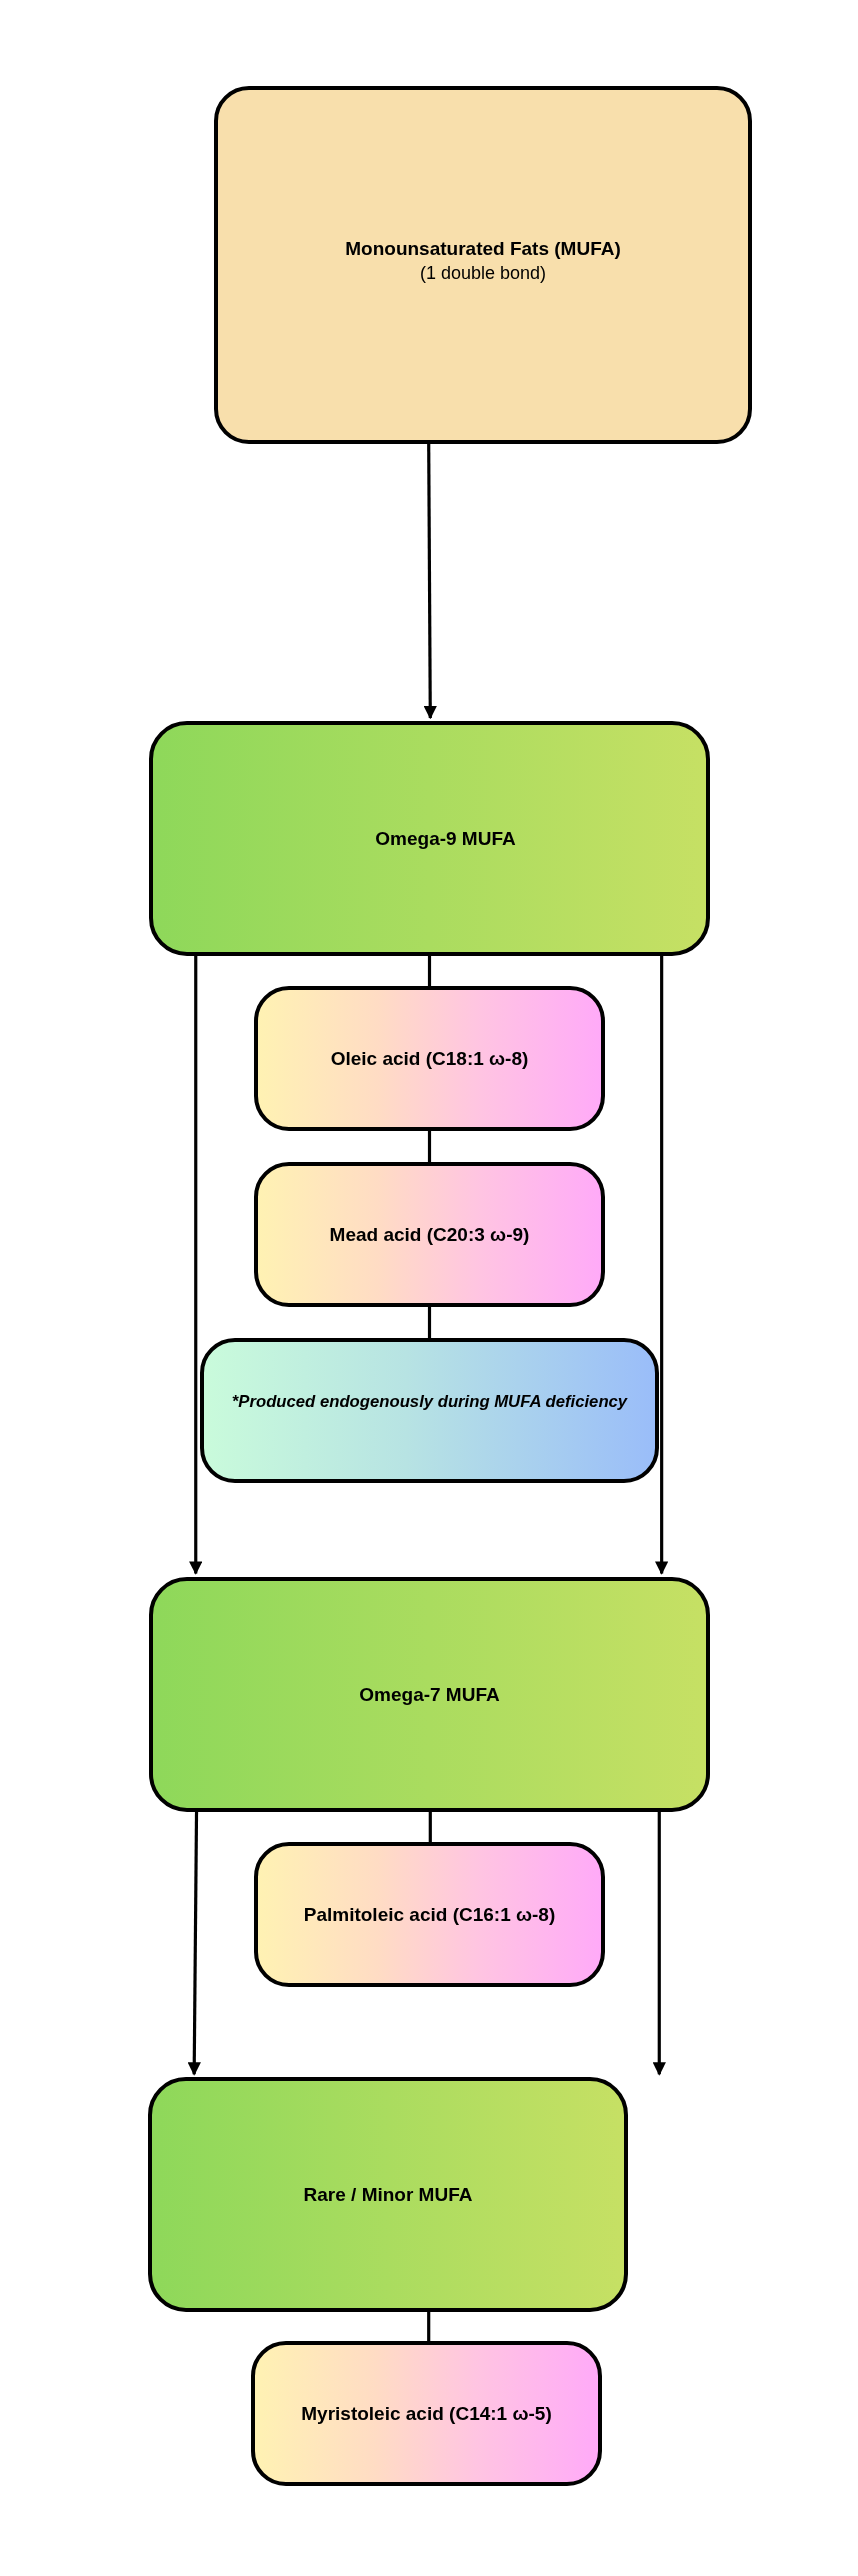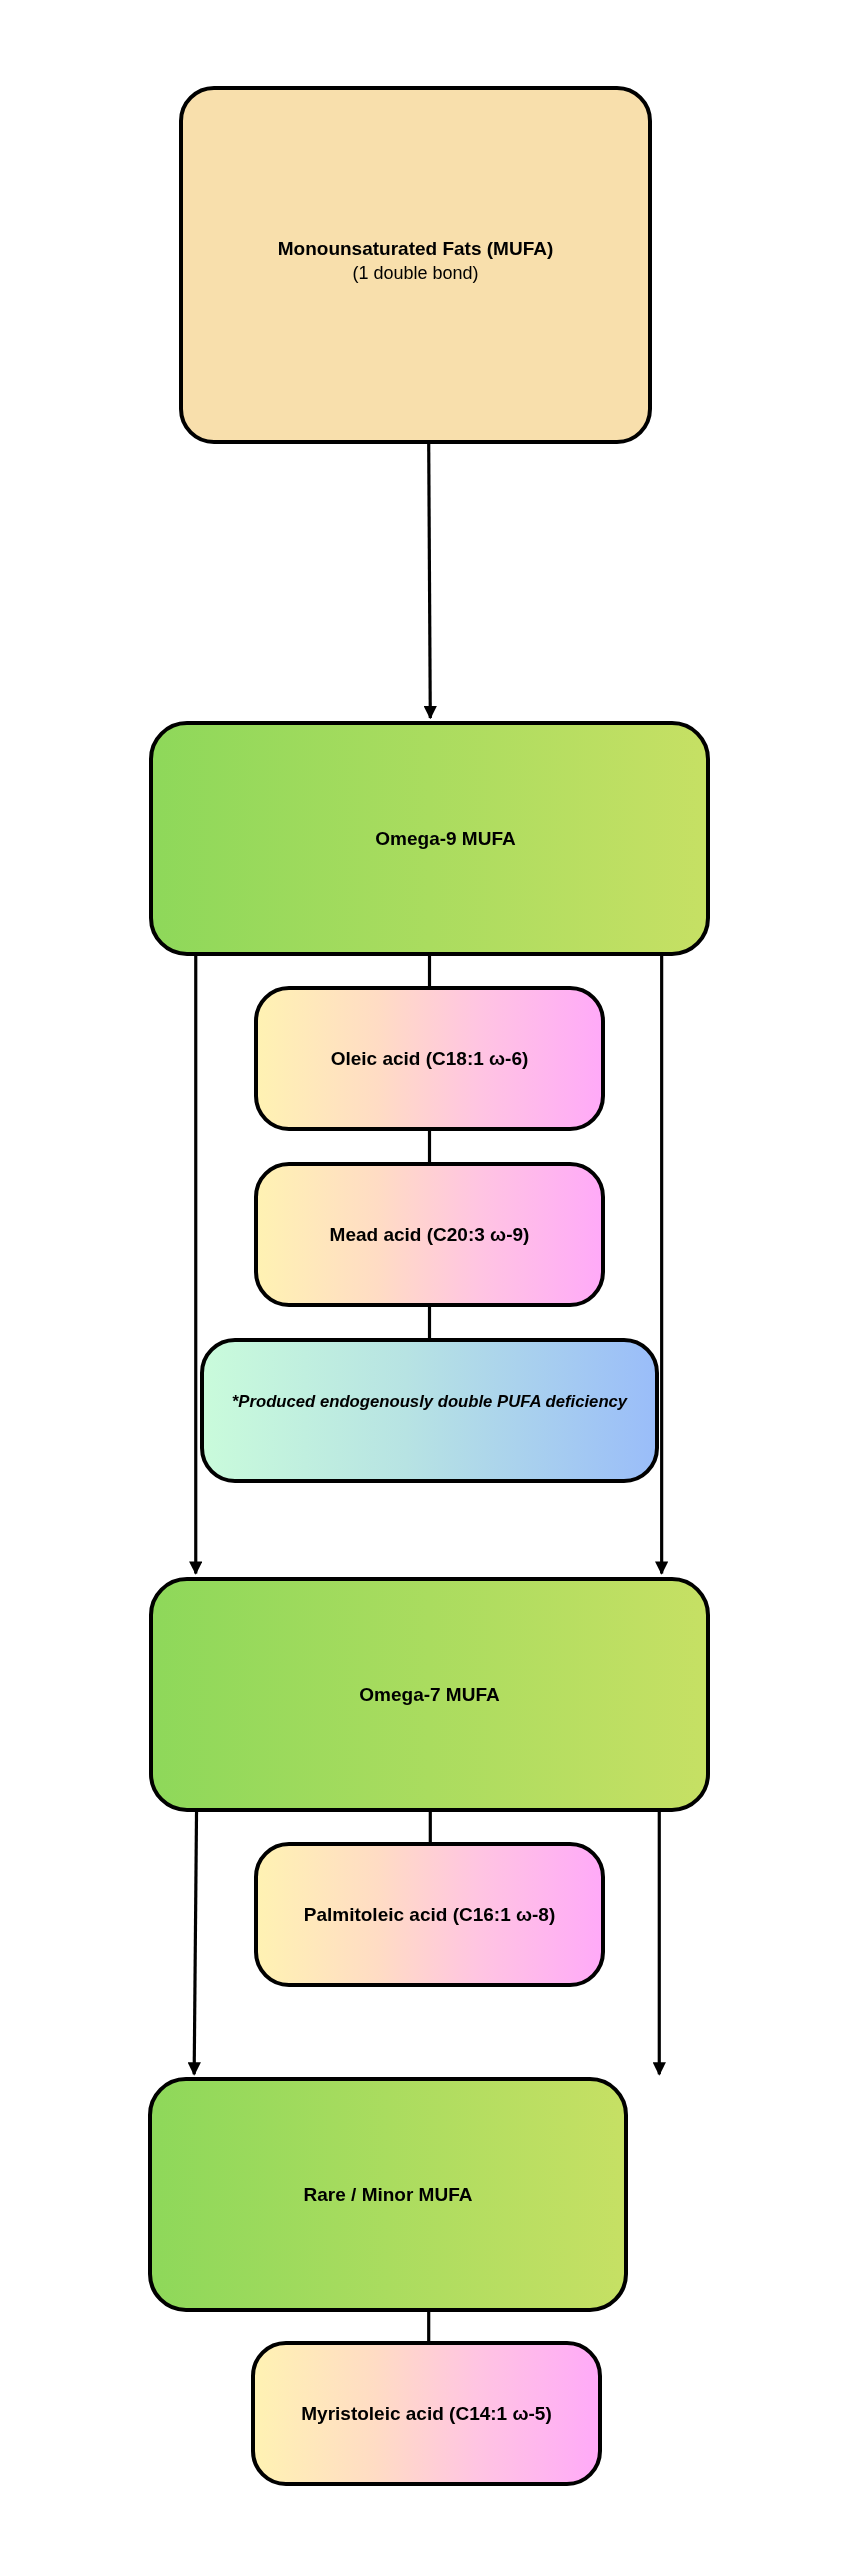--- a/index.html
+++ b/index.html
@@ -37,23 +37,23 @@
       font-weight: 700;
       font-size: 19px;
       line-height: 24px;
     }
     .node .subtitle {
       font-weight: 400;
       font-size: 18px;
       line-height: 24px;
     }
     .root {
-      left: 179px;
+      left: 214px;
       top: 86px;
-      width: 473px;
+      width: 538px;
       height: 358px;
       border-radius: 35px;
       background: #F8DFAC;
     }
     .category {
       left: 149px;
       width: 561px;
       height: 235px;
       border-radius: 38px;
       background: linear-gradient(to right, #8ED85A 0%, #C6E064 100%);
@@ -121,29 +121,29 @@
 <div class="node root">
   <div class="title">Monounsaturated Fats (MUFA)</div>
   <div class="subtitle">(1 double bond)</div>
 </div>
 
 <div class="node category cat-omega9">
   <div class="title">Omega-9 MUFA</div>
 </div>
 
 <div class="node acid oleic">
-  <div class="title">Oleic acid (C18:1 ω-6)</div>
+  <div class="title">Oleic acid (C18:1 ω-8)</div>
 </div>
 
 <div class="node acid mead">
   <div class="title">Mead acid (C20:3 ω-9)</div>
 </div>
 
 <div class="node note">
-  <div class="note-text">*Produced endogenously double PUFA deficiency</div>
+  <div class="note-text">*Produced endogenously during MUFA deficiency</div>
 </div>
 
 <div class="node category cat-omega7">
   <div class="title">Omega-7 MUFA</div>
 </div>
 
 <div class="node acid palmitoleic">
   <div class="title">Palmitoleic acid (C16:1 ω-8)</div>
 </div>
 

